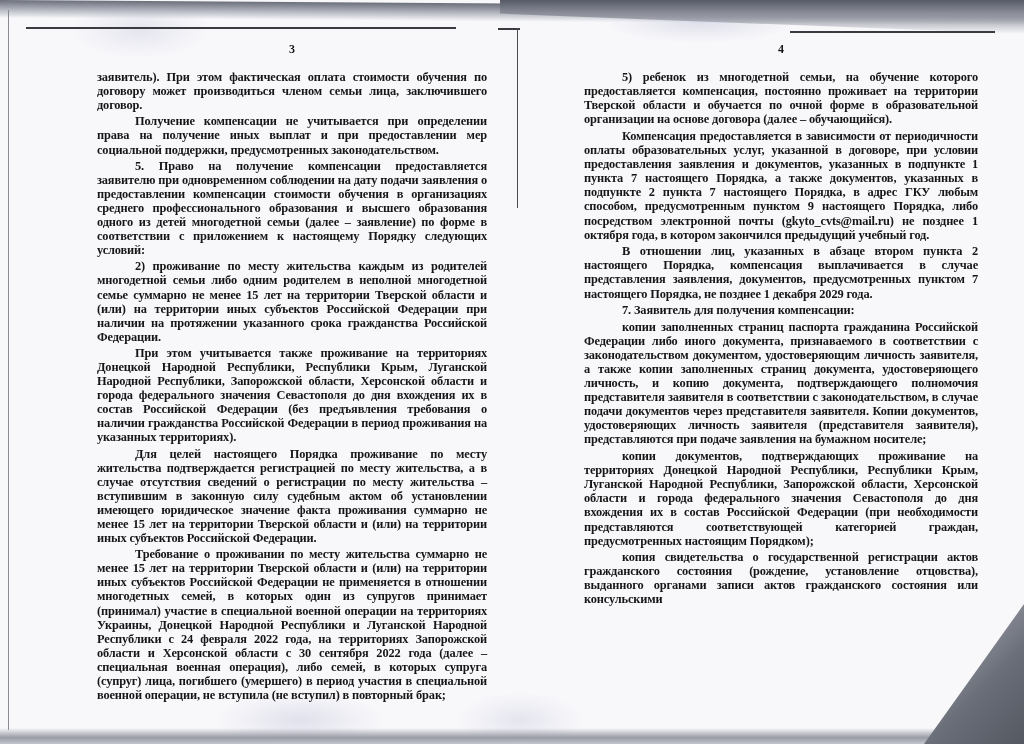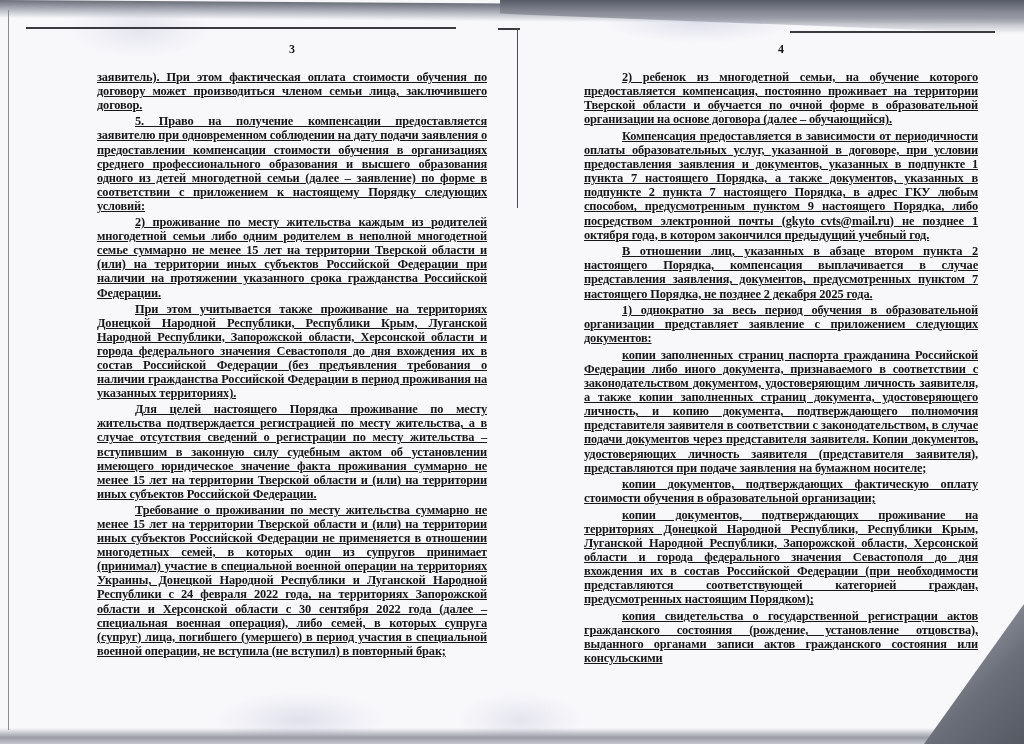--- a/index.html
+++ b/index.html
@@ -39,21 +39,21 @@
   .page {
     position:absolute; top:42px;
     color:#161616;
     font-size:12.4px; line-height:14.1px;
     font-weight:bold;
     letter-spacing:-0.15px;
   }
   .page.left { left:97px; width:390px; }
   .page.right { left:584px; width:394px; }
   .pnum { text-align:center; font-size:12px; margin-bottom:14px; }
-  .page p { margin:0 0 2px 0; text-align:justify; text-align-last:left;text-decoration:underline; }
+  .page p { margin:0 0 2px 0; text-align:justify; text-align-last:left; }
   .page p.ind { text-indent:38px; }
   .page p.first { text-indent:0; }
   .page.right p { margin-bottom:2.5px; }
 </style>
 </head>
 <body>
 
 <div class="scan"></div>
 <div class="top-shadow"></div>
 <div class="top-shadow-r"></div>
@@ -62,30 +62,30 @@
 <div class="rule" style="left:498px;top:28px;width:22px;"></div>
 <div class="rule" style="left:790px;top:31px;width:205px;"></div>
 <div class="vline" style="left:517px;top:28px;height:180px;"></div>
 <div class="vline" style="left:8px;top:10px;height:720px;background:#8a8c94;"></div>
 <div class="bottom-edge"></div>
 <div class="corner-fold"></div>
 
 <div class="page left">
   <div class="pnum">3</div>
   <p class="first">заявитель). При этом фактическая оплата стоимости обучения по договору может производиться членом семьи лица, заключившего договор.</p>
+  <p class="ind">Получение компенсации не учитывается при определении права на получение иных выплат и при предоставлении мер социальной поддержки, предусмотренных законодательством.</p>
   <p class="ind">5. Право на получение компенсации предоставляется заявителю при одновременном соблюдении на дату подачи заявления о предоставлении компенсации стоимости обучения в организациях среднего профессионального образования и высшего образования одного из детей многодетной семьи (далее – заявление) по форме в соответствии с приложением к настоящему Порядку следующих условий:</p>
   <p class="ind">2) проживание по месту жительства каждым из родителей многодетной семьи либо одним родителем в неполной многодетной семье суммарно не менее 15 лет на территории Тверской области и (или) на территории иных субъектов Российской Федерации при наличии на протяжении указанного срока гражданства Российской Федерации.</p>
   <p class="ind">При этом учитывается также проживание на территориях Донецкой Народной Республики, Республики Крым, Луганской Народной Республики, Запорожской области, Херсонской области и города федерального значения Севастополя до дня вхождения их в состав Российской Федерации (без предъявления требования о наличии гражданства Российской Федерации в период проживания на указанных территориях).</p>
   <p class="ind">Для целей настоящего Порядка проживание по месту жительства подтверждается регистрацией по месту жительства, а в случае отсутствия сведений о регистрации по месту жительства – вступившим в законную силу судебным актом об установлении имеющего юридическое значение факта проживания суммарно не менее 15 лет на территории Тверской области и (или) на территории иных субъектов Российской Федерации.</p>
   <p class="ind">Требование о проживании по месту жительства суммарно не менее 15 лет на территории Тверской области и (или) на территории иных субъектов Российской Федерации не применяется в отношении многодетных семей, в которых один из супругов принимает (принимал) участие в специальной военной операции на территориях Украины, Донецкой Народной Республики и Луганской Народной Республики с 24 февраля 2022 года, на территориях Запорожской области и Херсонской области с 30 сентября 2022 года (далее – специальная военная операция), либо семей, в которых супруга (супруг) лица, погибшего (умершего) в период участия в специальной военной операции, не вступила (не вступил) в повторный брак;</p>
 </div>
 
 <div class="page right">
   <div class="pnum">4</div>
-  <p class="ind">2) ребенок из многодетной семьи, на обучение которого предоставляется компенсация, постоянно проживает на территории Тверской области и обучается по очной форме в образовательной организации на основе договора (далее – обучающийся).</p>
+  <p class="ind">5) ребенок из многодетной семьи, на обучение которого предоставляется компенсация, постоянно проживает на территории Тверской области и обучается по очной форме в образовательной организации на основе договора (далее – обучающийся).</p>
   <p class="ind">Компенсация предоставляется в зависимости от периодичности оплаты образовательных услуг, указанной в договоре, при условии предоставления заявления и документов, указанных в подпункте 1 пункта 7 настоящего Порядка, а также документов, указанных в подпункте 2 пункта 7 настоящего Порядка, в адрес ГКУ любым способом, предусмотренным пунктом 9 настоящего Порядка, либо посредством электронной почты (gkyto_cvts@mail.ru) не позднее 1 октября года, в котором закончился предыдущий учебный год.</p>
-  <p class="ind">В отношении лиц, указанных в абзаце втором пункта 2 настоящего Порядка, компенсация выплачивается в случае представления заявления, документов, предусмотренных пунктом 7 настоящего Порядка, не позднее 2 декабря 2025 года.</p>
-  <p class="ind">1) однократно за весь период обучения в образовательной организации представляет заявление с приложением следующих документов:</p>
+  <p class="ind">В отношении лиц, указанных в абзаце втором пункта 2 настоящего Порядка, компенсация выплачивается в случае представления заявления, документов, предусмотренных пунктом 7 настоящего Порядка, не позднее 1 декабря 2029 года.</p>
+  <p class="ind">7. Заявитель для получения компенсации:</p>
   <p class="ind">копии заполненных страниц паспорта гражданина Российской Федерации либо иного документа, признаваемого в соответствии с законодательством документом, удостоверяющим личность заявителя, а также копии заполненных страниц документа, удостоверяющего личность, и копию документа, подтверждающего полномочия представителя заявителя в соответствии с законодательством, в случае подачи документов через представителя заявителя. Копии документов, удостоверяющих личность заявителя (представителя заявителя), представляются при подаче заявления на бумажном носителе;</p>
-  <p class="ind">копии документов, подтверждающих фактическую оплату стоимости обучения в образовательной организации;</p>
   <p class="ind">копии документов, подтверждающих проживание на территориях Донецкой Народной Республики, Республики Крым, Луганской Народной Республики, Запорожской области, Херсонской области и города федерального значения Севастополя до дня вхождения их в состав Российской Федерации (при необходимости представляются соответствующей категорией граждан, предусмотренных настоящим Порядком);</p>
   <p class="ind">копия свидетельства о государственной регистрации актов гражданского состояния (рождение, установление отцовства), выданного органами записи актов гражданского состояния или консульскими</p>
 </div>
 
 </body></html>

